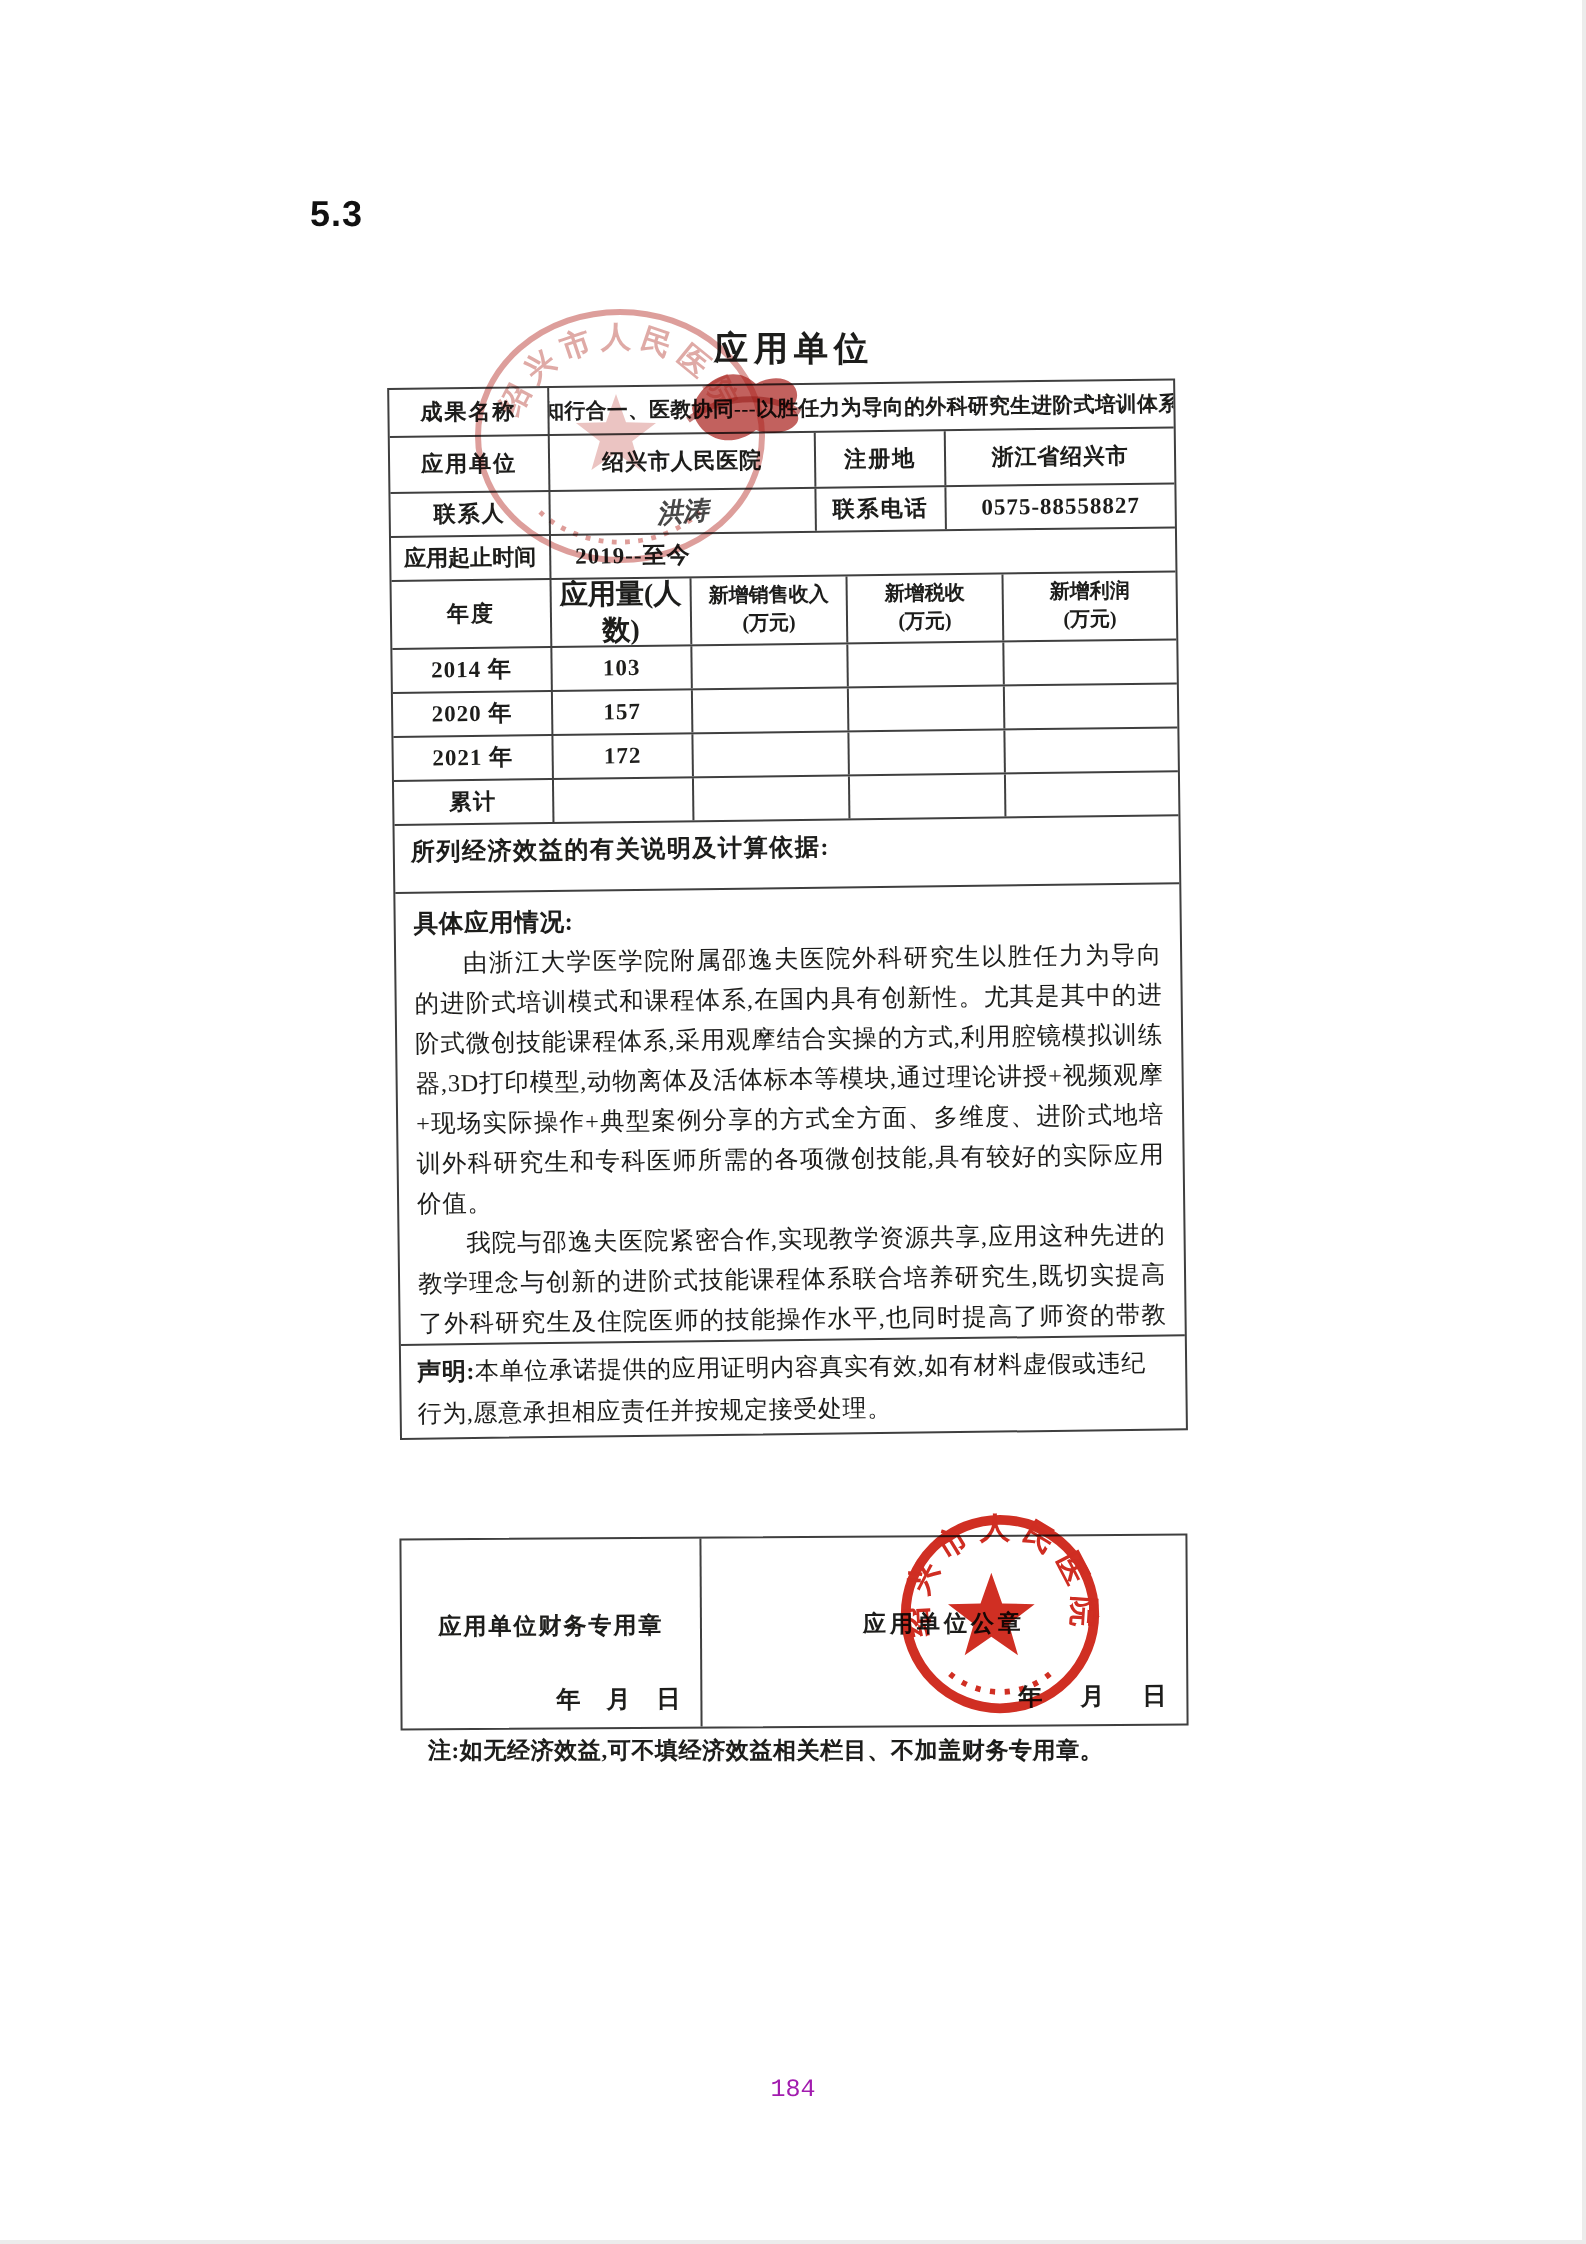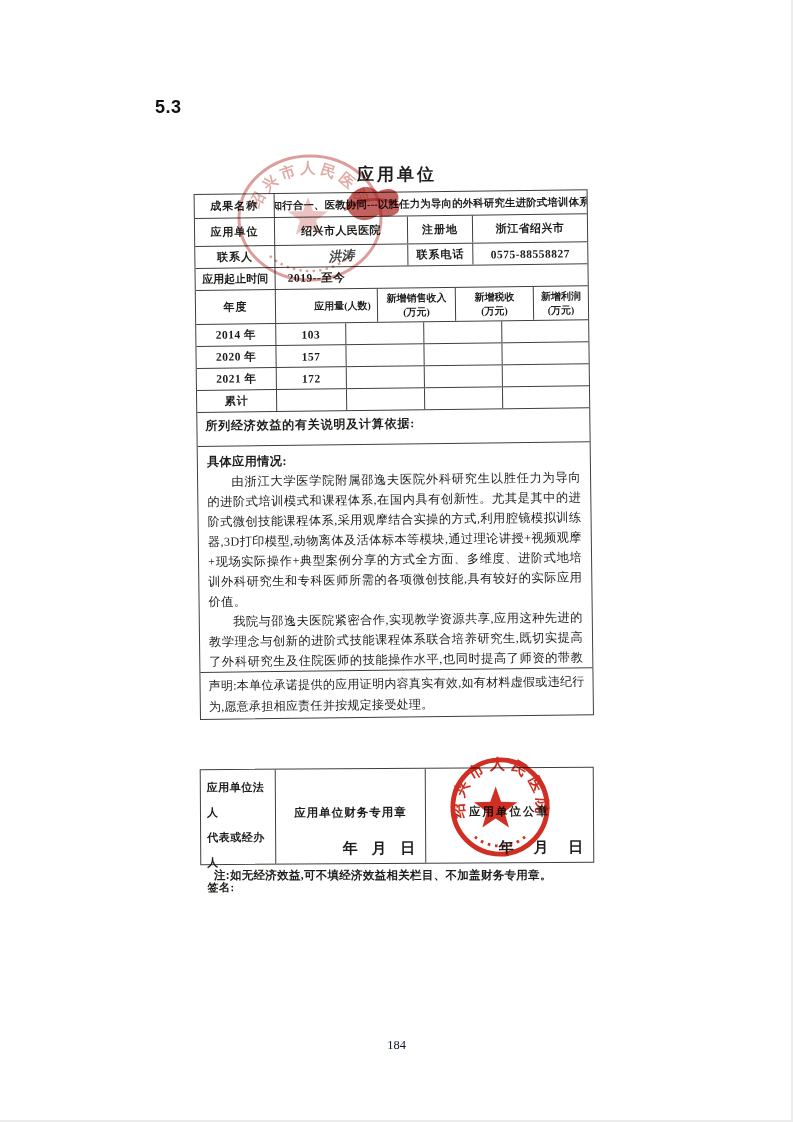--- a/index.html
+++ b/index.html
@@ -50,51 +50,51 @@
   .hdr2 span{display:block;}
   .cell-block{display:block;text-align:left;padding:5px 8px;}
   .note-cell{font-size:12px;font-weight:700;letter-spacing:0.8px;}
   .detail-cell{
     font-size:12.2px;line-height:20px;text-align:justify;
     padding:5px 9px;letter-spacing:0.4px;
   }
   .detail-cell .para{margin:0;text-indent:2em;}
   .detail-cell .para-head{margin:0;font-weight:600;}
   .decl-cell{font-size:12px;line-height:21px;padding:3px 8px;letter-spacing:0.3px;}
-  .decl-cell b{font-weight:400;}
+  .decl-cell b{font-weight:700;}
   
   .sig-table{
     position:absolute;left:200px;top:768px;width:394px;height:96px;
     border:1px solid #3f3f3f;box-sizing:border-box;display:flex;
     transform:rotate(-0.35deg);
   }
   .sig-c1{
     width:75px;border-right:1px solid #3f3f3f;box-sizing:border-box;
     padding:5px 2px 0 6px;font-size:11px;font-weight:700;line-height:25px;
     letter-spacing:0.5px;
   }
   .sig-c2{width:150px;border-right:1px solid #3f3f3f;box-sizing:border-box;position:relative;}
   .sig-c3{flex:1;position:relative;}
   .seal-label{
     position:absolute;top:36px;left:0;width:100%;text-align:center;
     font-size:11.5px;font-weight:700;letter-spacing:1px;
   }
   .date-line{
     position:absolute;bottom:5px;right:10px;
-    font-size:15px;font-weight:700;
+    font-size:12px;font-weight:700;
   }
   .ws14{word-spacing:10px;}
   .ws20{word-spacing:16px;}
   .footer-note{
     position:absolute;left:214px;top:868px;
     font-size:11.5px;font-weight:700;letter-spacing:0.3px;
   }
   .page-number{
     position:absolute;top:1038px;left:0;width:793px;text-align:center;
-    font-size:12.5px;color:#0f172a;font-family:Liberation Serif, serif;
+    font-size:12.5px;color:#a21caf;font-family:Liberation Mono, monospace;
   }
   
   .stamp{position:absolute;mix-blend-mode:multiply;pointer-events:none;}
   .stamp-top{left:230px;top:148px;width:200px;height:145px;}
   .stamp-bottom{left:448px;top:754px;width:104px;height:106px;}
 </style>
 </head>
 <body>
 
 <h1 class="doc-heading">
@@ -126,21 +126,21 @@
     <div class="td w-v2 num">0575-88558827</div>
   </div>
 
   <div class="tr h22">
     <div class="td w-label lbl" style="letter-spacing:0;">应用起止时间</div>
     <div class="td w-v2 num" style="justify-content:flex-start;padding-left:12px;">2019--至今</div>
   </div>
 
   <div class="tr h34">
     <div class="td yc1 lbl">年度</div>
-    <div class="td yc2 lbl" style="font-size:10px;letter-spacing:0;margin-left:32px;">应用量(人数)</div>
+    <div class="td yc2 lbl" style="font-size:14px;letter-spacing:0;">应用量(人数)</div>
     <div class="td yc3">
       <div class="hdr2 lbl" style="font-size:10px;letter-spacing:0;justify-content:center;">
         <span>新增销售收入</span>
         <span>(万元)</span>
       </div>
     </div>
     <div class="td yc4">
       <div class="hdr2 lbl" style="font-size:10px;letter-spacing:0;">
         <span>新增税收</span>
         <span>(万元)</span>
@@ -196,25 +196,20 @@
   </div>
 
   <div class="tr h46">
     <div class="td w-v2 cell-block decl-cell">
       <b>声明:</b><span>本单位承诺提供的应用证明内容真实有效,如有材料虚假或违纪行为,愿意承担相应责任并按规定接受处理。</span>
     </div>
   </div>
 </div>
 
 <div class="sig-table">
-  <div class="sig-c1">
-    <span style="display:block;">应用单位法人</span>
-    <span style="display:block;">代表或经办人</span>
-    <span style="display:block;">签名:</span>
-  </div>
   <div class="sig-c2">
     <span class="seal-label">应用单位财务专用章</span>
     <span class="date-line ws14">年 月 日</span>
   </div>
   <div class="sig-c3">
     <span class="seal-label" style="letter-spacing:2px;">应用单位公章</span>
     <span class="date-line ws20">年 月 日</span>
   </div>
 </div>
 

